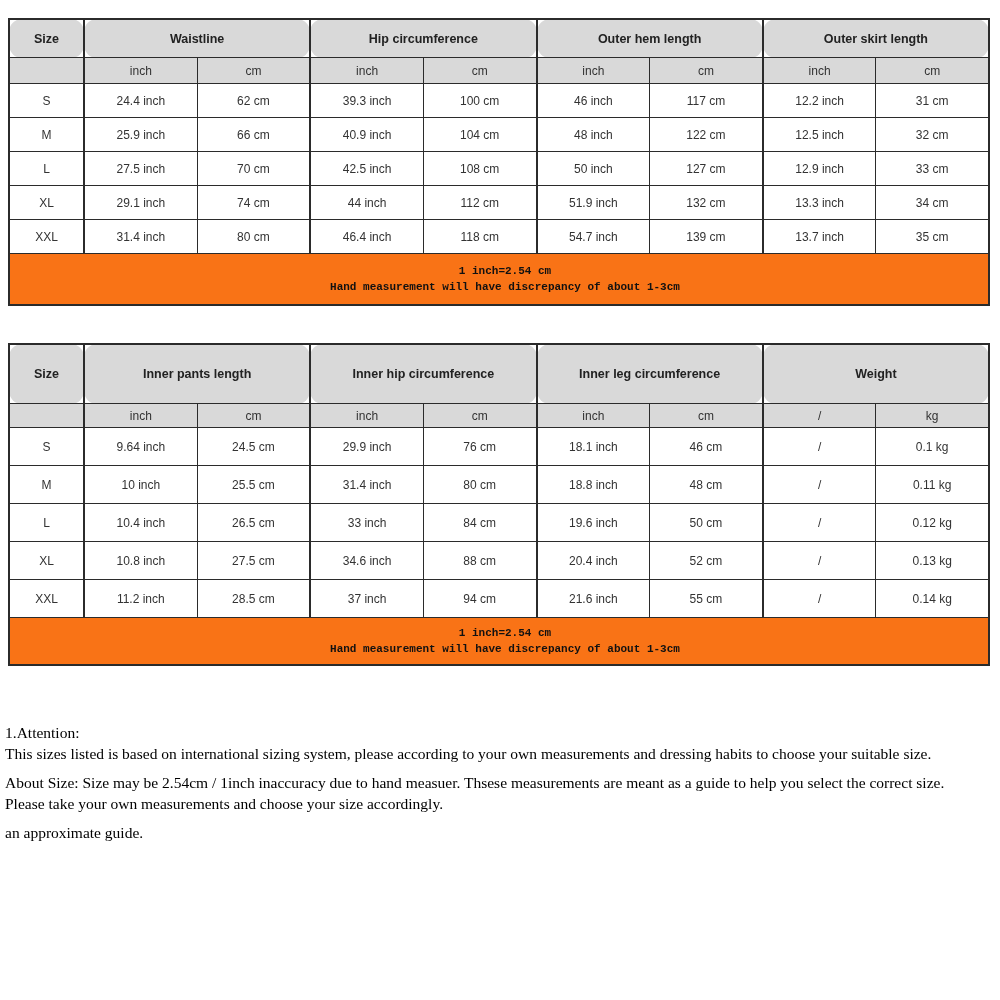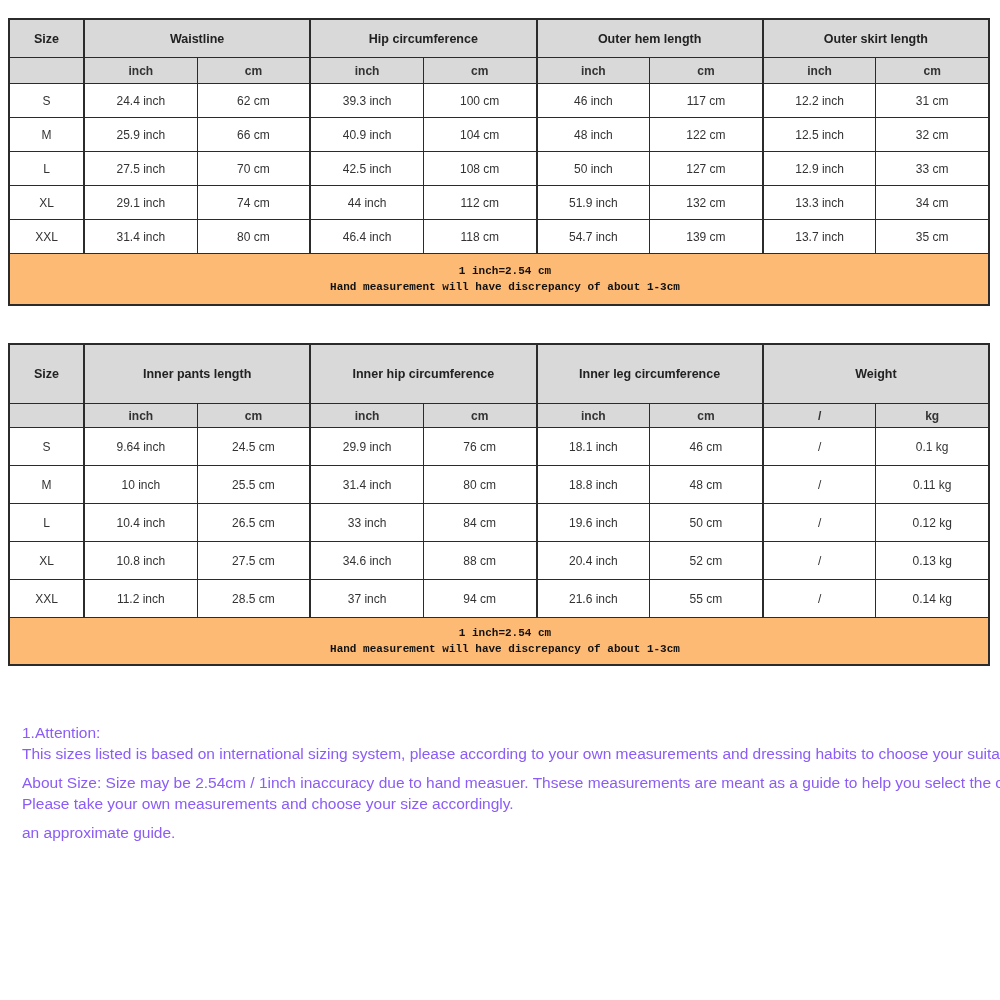--- a/index.html
+++ b/index.html
@@ -27,56 +27,57 @@
     border: 1px solid #2b2b2b;
     text-align: center;
     vertical-align: middle;
     font-size: 12px;
     color: #333333;
     padding: 0;
     overflow: hidden;
     white-space: nowrap;
   }
   
-  .size-table tr.grp th { border-left-width: 2px; border-right-width: 2px; }
+  .size-table tr.grp th { border-left-width: 2px; border-right-width: 2px; border-radius: 13px; }
   .size-table tr.unit th:nth-child(2n),
   .size-table tr.data td:nth-child(2n) { border-left-width: 2px; }
   .size-table tr.unit th:nth-child(2n+1),
   .size-table tr.data td:nth-child(2n+1) { border-right-width: 2px; }
 
   .size-table tr.grp th,
   .size-table tr.unit th { background: #d9d9d9; }
   .size-table tr.grp th { font-weight: bold; font-size: 12.5px; color: #222; }
-  .size-table tr.unit th { font-weight: bold; }
+  .size-table tr.unit th { font-weight: normal; }
   .size-table tr.data td { background: #ffffff; }
 
   #table1 tr.grp th  { height: 37px; }
   #table1 tr.unit th { height: 25px; }
   #table1 tr.data td { height: 33px; }
   #table1 tr.foot td { height: 50px; }
   #table2 tr.grp th  { height: 58px; }
   #table2 tr.unit th { height: 23px; }
   #table2 tr.data td { height: 37px; }
   #table2 tr.foot td { height: 46px; }
 
   .size-table tr.foot td {
     font-family: "Liberation Mono", monospace;
     font-weight: bold;
     font-size: 11px;
     line-height: 16px;
     color: #111111;
-    background: #fdba74;
+    background: #f97316;
     padding-left: 12px;
   }
 
   .notes {
-    margin: 56px 0 0 22px;
+    margin: 56px 0 0 5px;
     font-size: 15.5px;
     line-height: 21px;
-    color: #8b5cf6;
+    color: #000000;
+    font-family: Liberation Serif, serif;
   }
   .note { margin-top: 8px; }
   .note:first-child { margin-top: 0; }
   .note-line { white-space: nowrap; }
 </style>
 </head>
 <body>
 
 <div class="page">
   <table class="size-table" id="table1">

